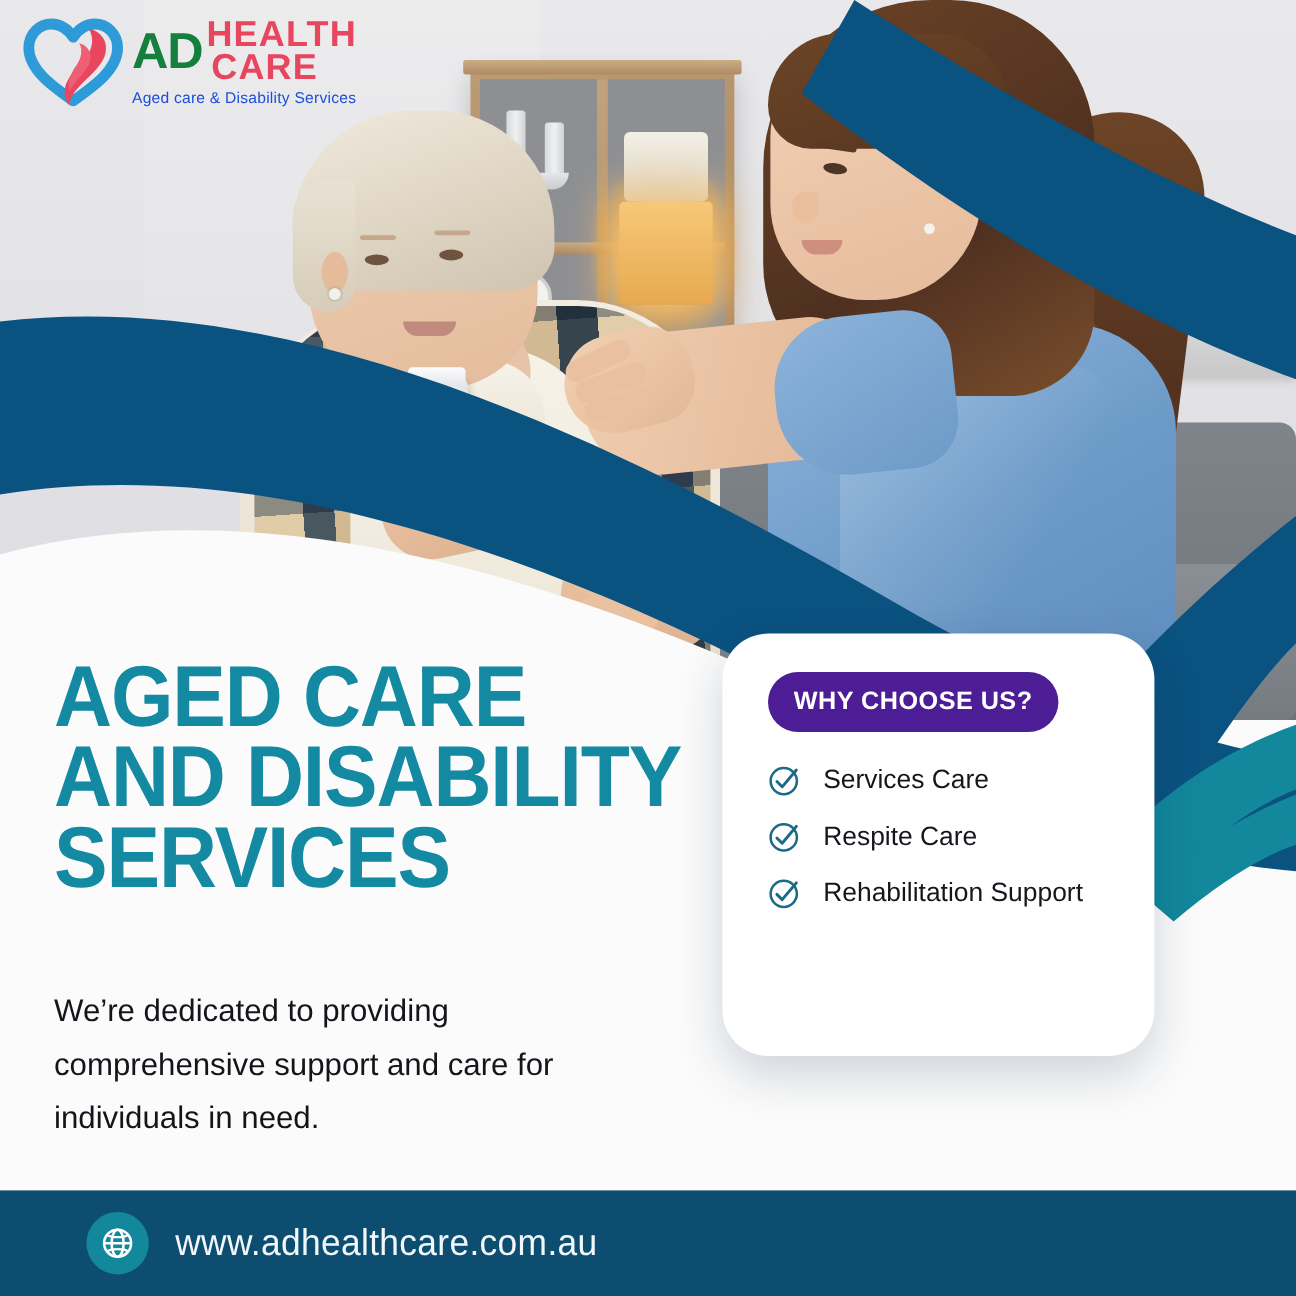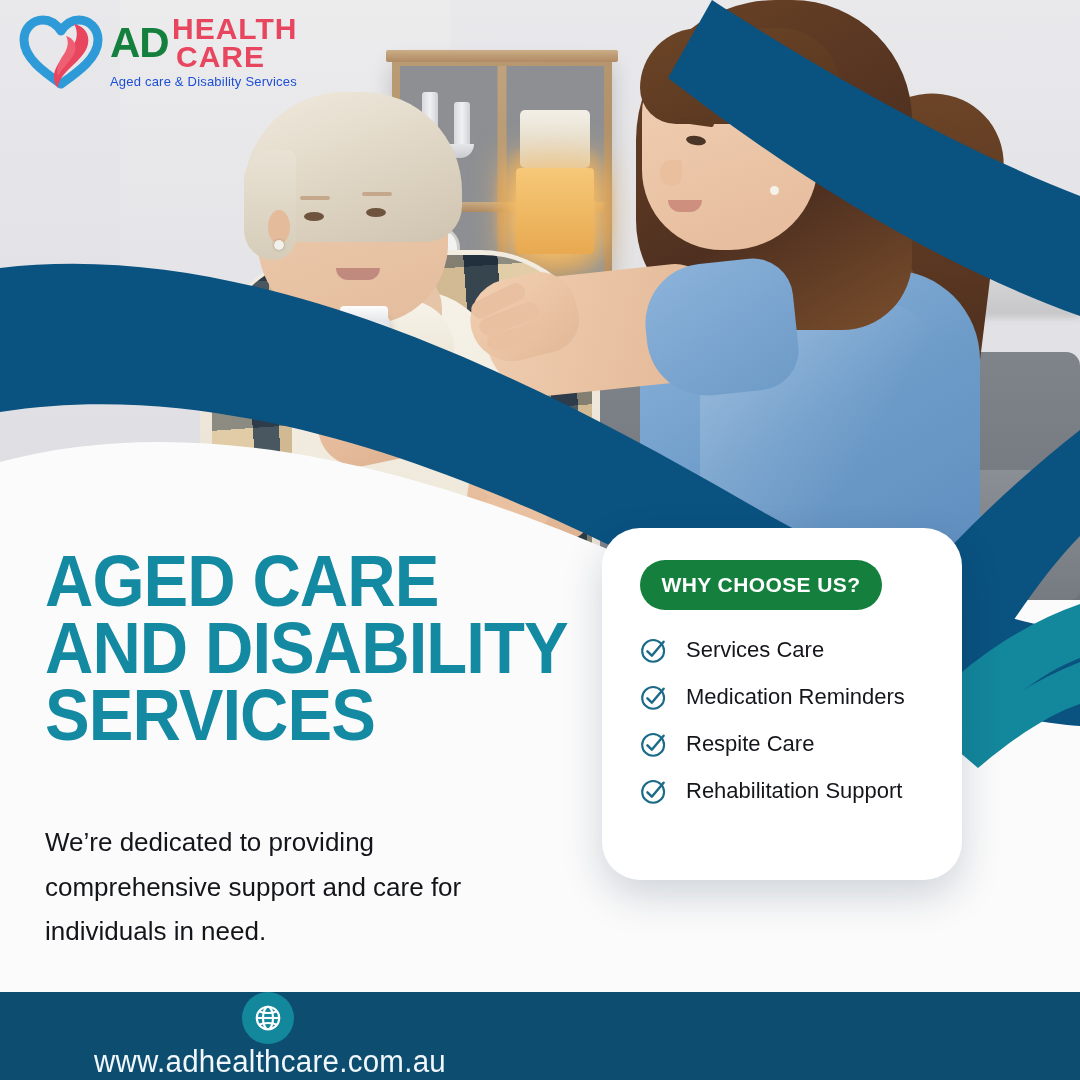--- a/index.html
+++ b/index.html
@@ -175,31 +175,31 @@
      font-family:"Liberation Sans Narrow","Liberation Sans",sans-serif;
      transform:scaleX(.93);transform-origin:left top;}
   .headline div{white-space:nowrap;}
 
   .subcopy{position:absolute;left:45px;top:820px;width:470px;
      font-size:26px;line-height:1.72;color:#14151a;}
 
   .card{position:absolute;left:602px;top:528px;width:360px;height:352px;
      background:#fff;border-radius:38px;box-shadow:0 16px 40px rgba(10,40,70,.18);}
   .badge{position:absolute;left:38px;top:32px;width:242px;height:50px;
-     background:#15803d;border-radius:26px;display:flex;align-items:center;
+     background:#4c1d95;border-radius:26px;display:flex;align-items:center;
      justify-content:center;color:#fff;font-size:21px;font-weight:bold;
      letter-spacing:.4px;}
   .feature-list{position:absolute;left:38px;top:98px;width:300px;}
   .feature{display:flex;align-items:center;height:47px;}
   .feature .chk{width:28px;height:28px;flex:0 0 28px;margin-right:18px;}
   .feature .lbl{font-size:22px;color:#15161b;white-space:nowrap;}
 
   .footer{position:absolute;left:0;bottom:0;width:1080px;height:88px;
      background:#0d4d70;display:flex;align-items:center;}
-  .f-item{display:flex;align-items:center;flex-direction:column;}
+  .f-item{display:flex;align-items:center;}
   .f-item.web{margin-left:72px;}
   .f-item.tel{margin-left:122px;}
   .f-ic{width:52px;height:52px;border-radius:50%;background:#13879c;
      display:flex;align-items:center;justify-content:center;flex:0 0 52px;}
   .f-txt{margin-left:22px;color:#f1f7fb;font-size:31px;letter-spacing:.3px;
      font-family:"Liberation Sans Narrow","Liberation Sans",sans-serif;
      transform:scaleX(.95);transform-origin:left center;white-space:nowrap;}
 </style>
 </head>
 <body>
@@ -334,27 +334,20 @@
     <div class="feature-list">
 
       <div class="feature">
         <svg class="chk" viewBox="0 0 32 32">
           <circle cx="15" cy="17" r="12.5" fill="none" stroke="#1b6b88" stroke-width="2.4"></circle>
           <path d="M8.5,17.5 L13.5,22.5 L27,6.5" fill="none" stroke="#1b6b88" stroke-width="2.8" stroke-linecap="round" stroke-linejoin="round"></path>
         </svg>
         <span class="lbl">Services Care</span>
       </div>
 
-      <div class="feature">
-        <svg class="chk" viewBox="0 0 32 32">
-          <circle cx="15" cy="17" r="12.5" fill="none" stroke="#1b6b88" stroke-width="2.4"></circle>
-          <path d="M8.5,17.5 L13.5,22.5 L27,6.5" fill="none" stroke="#1b6b88" stroke-width="2.8" stroke-linecap="round" stroke-linejoin="round"></path>
-        </svg>
-        <span class="lbl">Medication Reminders</span>
-      </div>
 
       <div class="feature">
         <svg class="chk" viewBox="0 0 32 32">
           <circle cx="15" cy="17" r="12.5" fill="none" stroke="#1b6b88" stroke-width="2.4"></circle>
           <path d="M8.5,17.5 L13.5,22.5 L27,6.5" fill="none" stroke="#1b6b88" stroke-width="2.8" stroke-linecap="round" stroke-linejoin="round"></path>
         </svg>
         <span class="lbl">Respite Care</span>
       </div>
 
 

